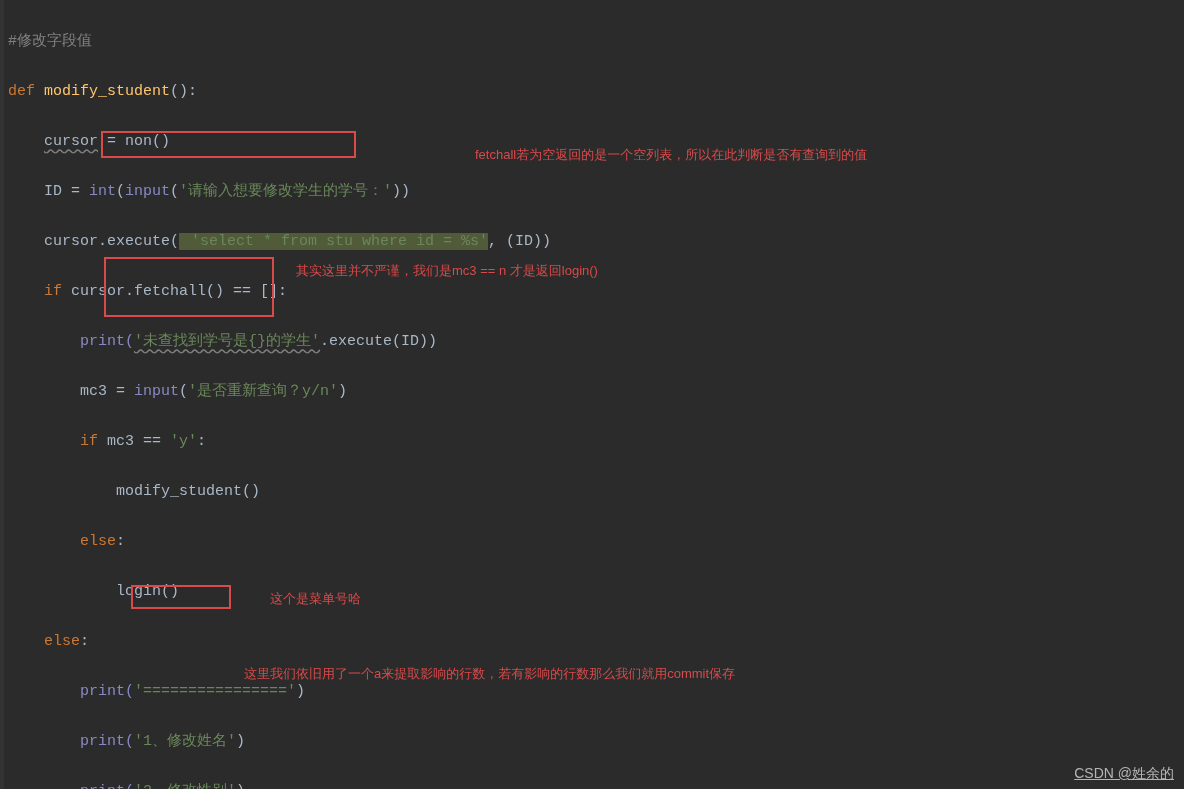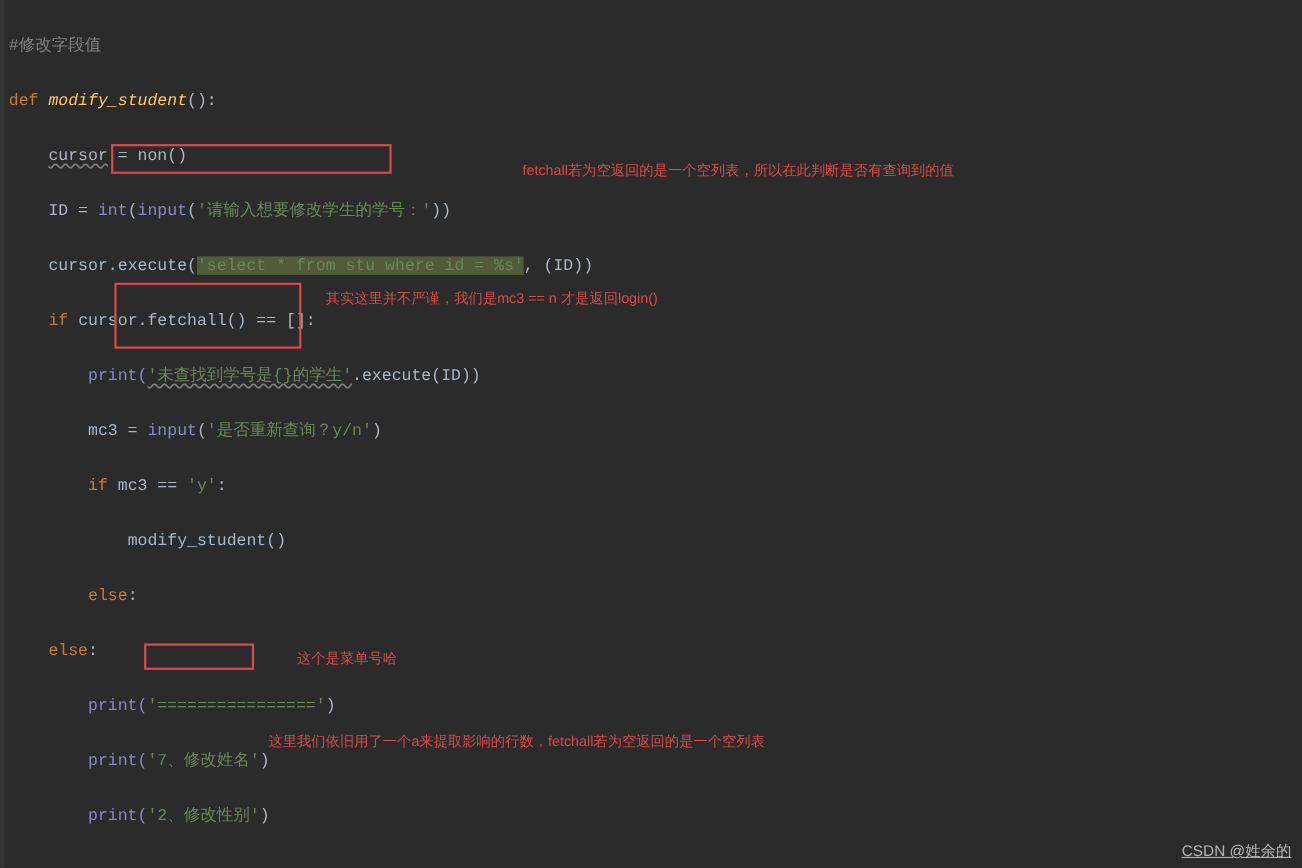--- a/index.html
+++ b/index.html
@@ -14,26 +14,26 @@
     position: relative;
   }
   .editor {
     padding: 4px 0 0 8px;
     line-height: 25px;
     white-space: pre;
     position: relative;
   }
   .comment   { color: #808080; }
   .kw        { color: #cc7832; }
-  .fn        { color: #ffc66d; font-style: italic; }
+  .fn        { color: #ffc66d; }
   .paren     { color: #a9b7c6; }
   .str       { color: #6a8759; }
   .builtin   { color: #8888c6; }
   .wavy      { text-decoration: underline wavy #808080; text-underline-offset: 3px; }
-  .hl1       { background: #515b3a; }
+  .hl1       { background: #515b3a; padding-left: 12px; }
 
   .annotation {
     position: absolute;
     color: #d94a4a;
     font-size: 13px;
     font-family: "Microsoft YaHei", sans-serif;
     white-space: nowrap;
   }
   .redbox {
     position: absolute;
@@ -69,23 +69,24 @@
 <div><span class="kw">def</span><span class="fn"> modify_student</span><span class="paren">():</span></div>
 <div>    <span class="wavy">cursor</span><span> = non()</span></div>
 <div>    <span>ID = </span><span class="builtin">int</span><span>(</span><span class="builtin">input</span><span>(</span><span class="str">'请输入想要修改学生的学号：'</span><span>))</span></div>
 <div>    <span>cursor.execute(</span><span class="str hl1">'select * from stu where id = %s'</span><span>, (ID))</span></div>
 <div>    <span class="kw">if</span><span> cursor.fetchall() == []:</span></div>
 <div>        <span class="builtin">print(</span><span class="str wavy">'未查找到学号是{}的学生'</span><span>.execute(ID))</span></div>
 <div>        <span>mc3 = </span><span class="builtin">input</span><span>(</span><span class="str">'是否重新查询？y/n'</span><span>)</span></div>
 <div>        <span class="kw">if</span><span> mc3 == </span><span class="str">'y'</span><span>:</span></div>
 <div>            <span>modify_student()</span></div>
 <div>        <span class="kw">else</span><span>:</span></div>
+<div>            <span>login()</span></div>
 <div>    <span class="kw">else</span><span>:</span></div>
 <div>        <span class="builtin">print(</span><span class="str">'================'</span><span>)</span></div>
-<div>        <span class="builtin">print(</span><span class="str">'7、修改姓名'</span><span>)</span></div>
+<div>        <span class="builtin">print(</span><span class="str">'1、修改姓名'</span><span>)</span></div>
 <div>        <span class="builtin">print(</span><span class="str">'2、修改性别'</span><span>)</span></div>
 
 
 
 
 
 
 
 
 
@@ -97,15 +98,15 @@
 
 </div>
 
 <div class="redbox" style="left:101px; top:131px; width:255px; height:27px;"></div>
 <div class="redbox" style="left:104px; top:257px; width:170px; height:60px;"></div>
 <div class="redbox" style="left:131px; top:585px; width:100px; height:24px;"></div>
 
 <div class="annotation" style="left:475px; top:146px;">fetchall若为空返回的是一个空列表，所以在此判断是否有查询到的值</div>
 <div class="annotation" style="left:296px; top:262px;">其实这里并不严谨，我们是mc3 == n 才是返回login()</div>
 <div class="annotation" style="left:270px; top:590px;">这个是菜单号哈</div>
-<div class="annotation" style="left:244px; top:665px;">这里我们依旧用了一个a来提取影响的行数，fetchall若为空返回的是一个空列表</div>
+<div class="annotation" style="left:244px; top:665px;">这里我们依旧用了一个a来提取影响的行数，若有影响的行数那么我们就用commit保存</div>
 
 <div class="watermark">CSDN @姓余的</div>
 
 </body></html>

